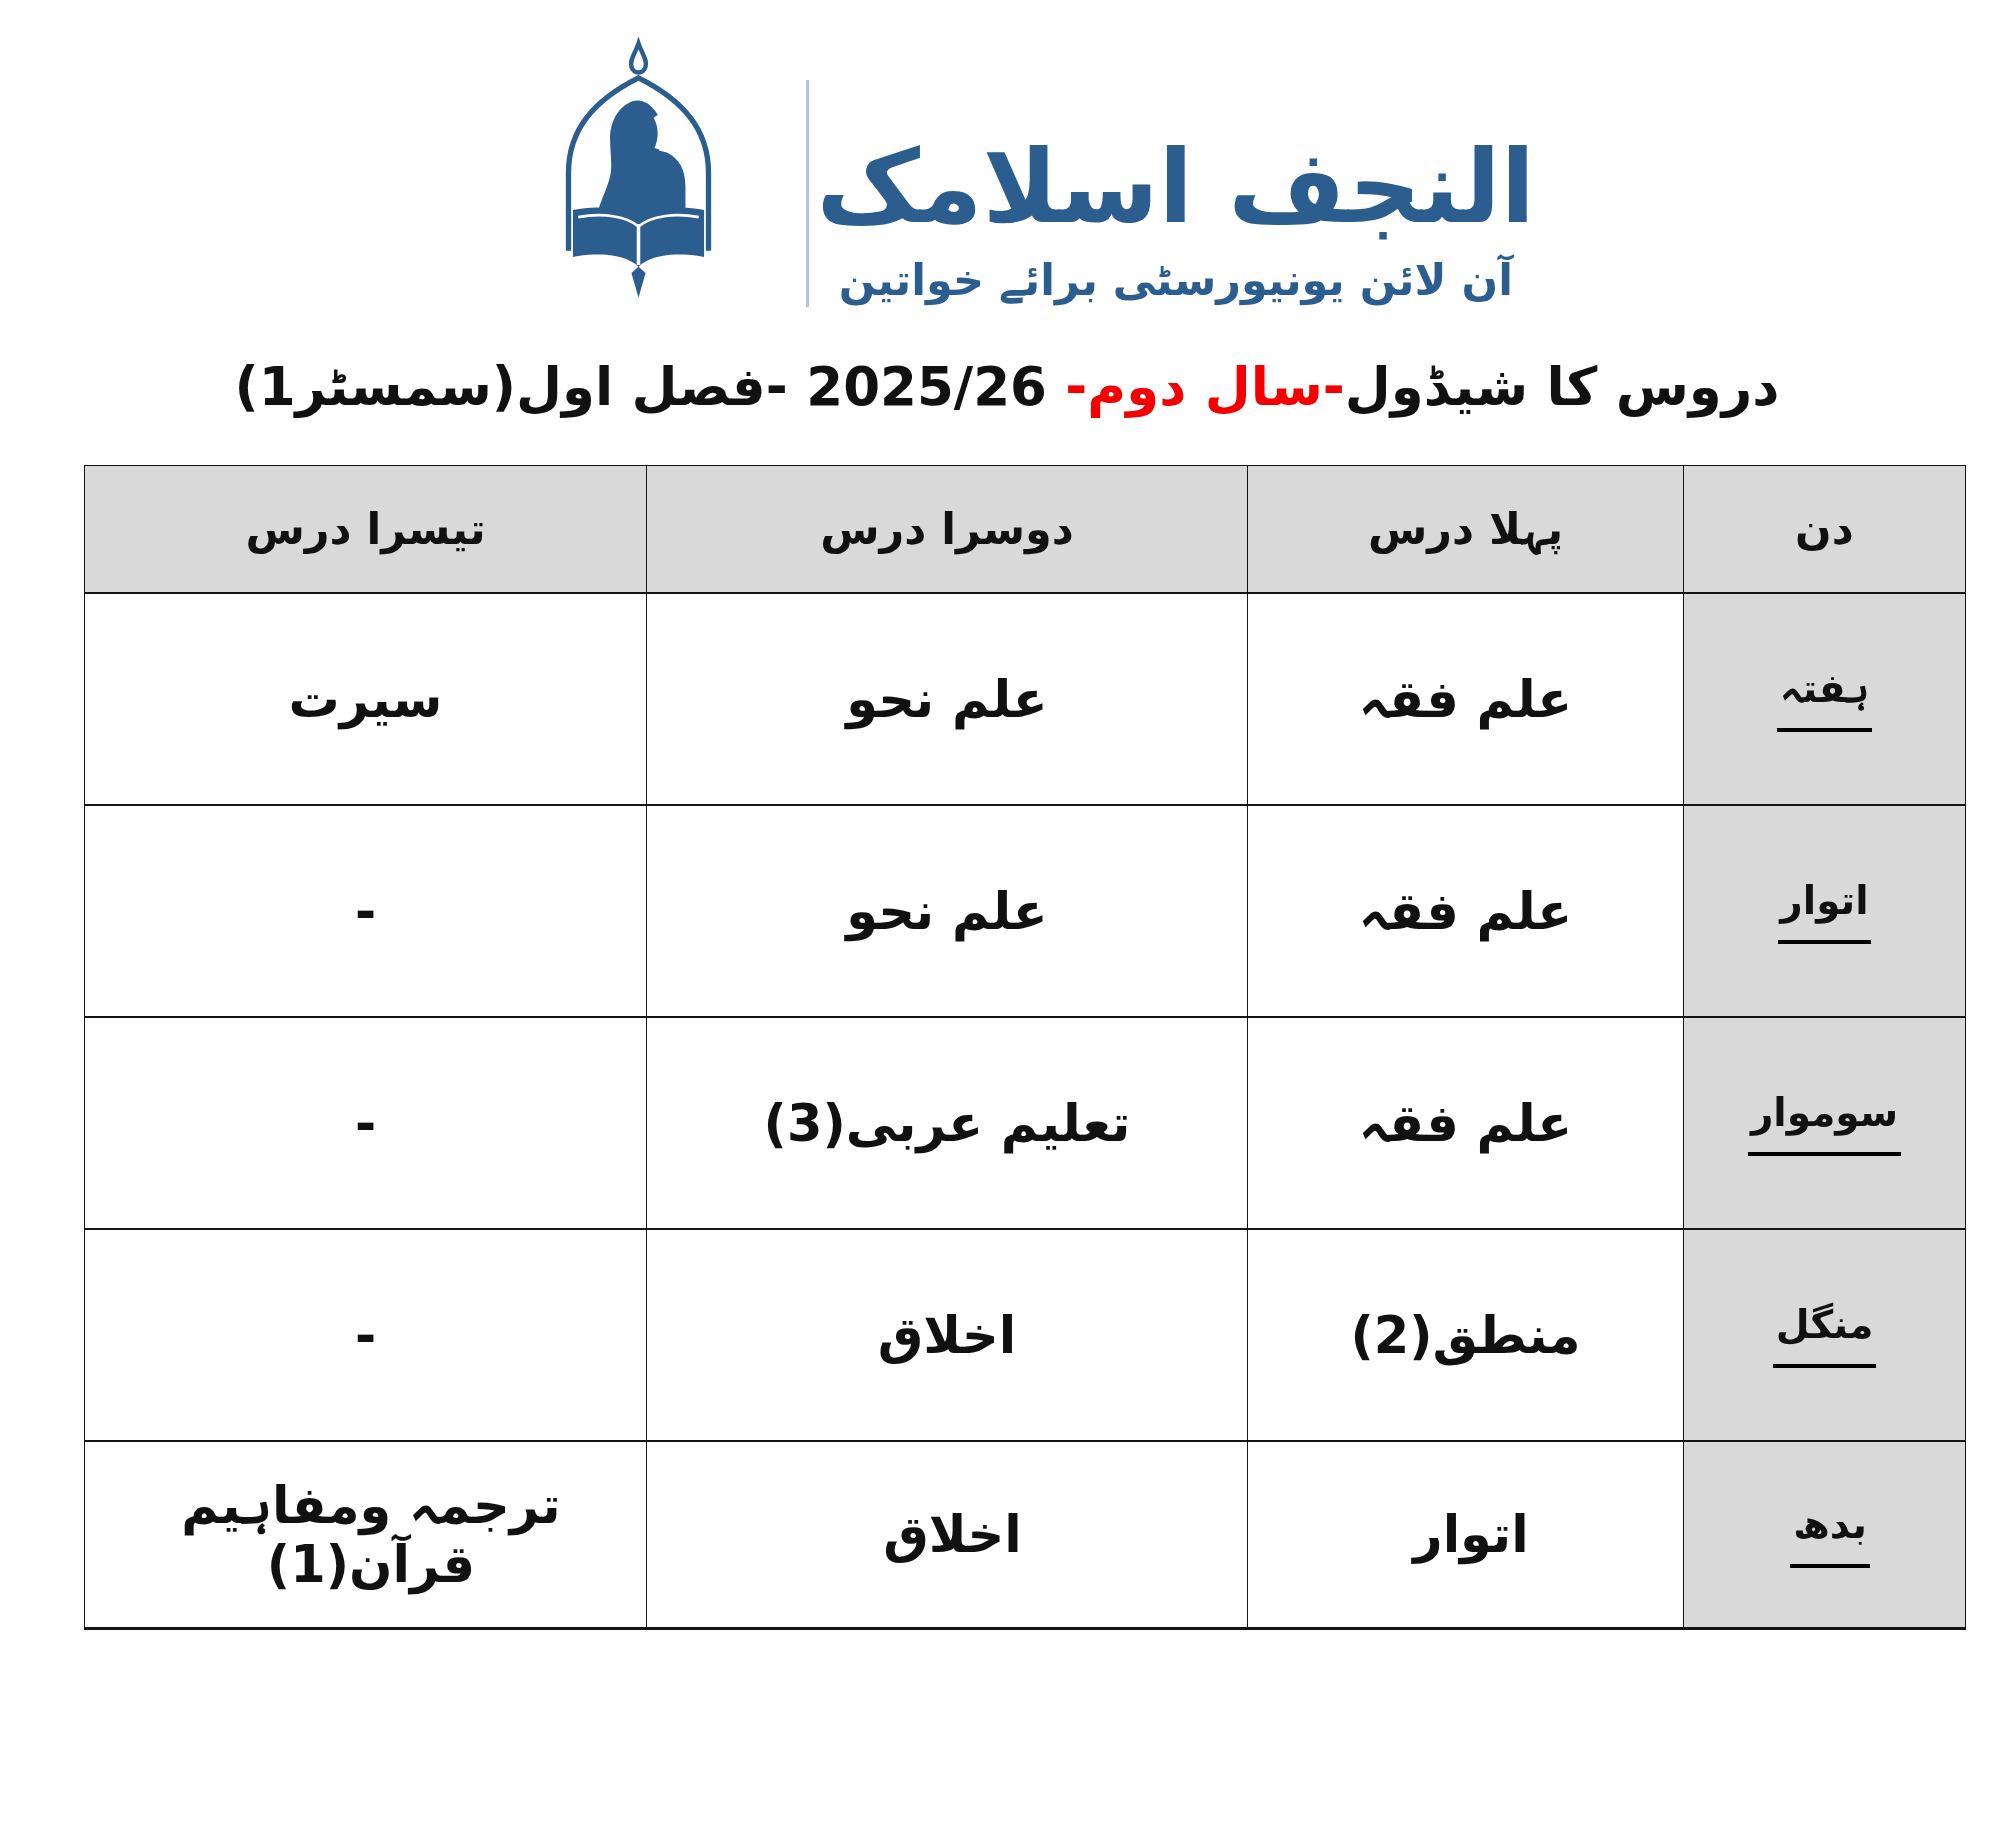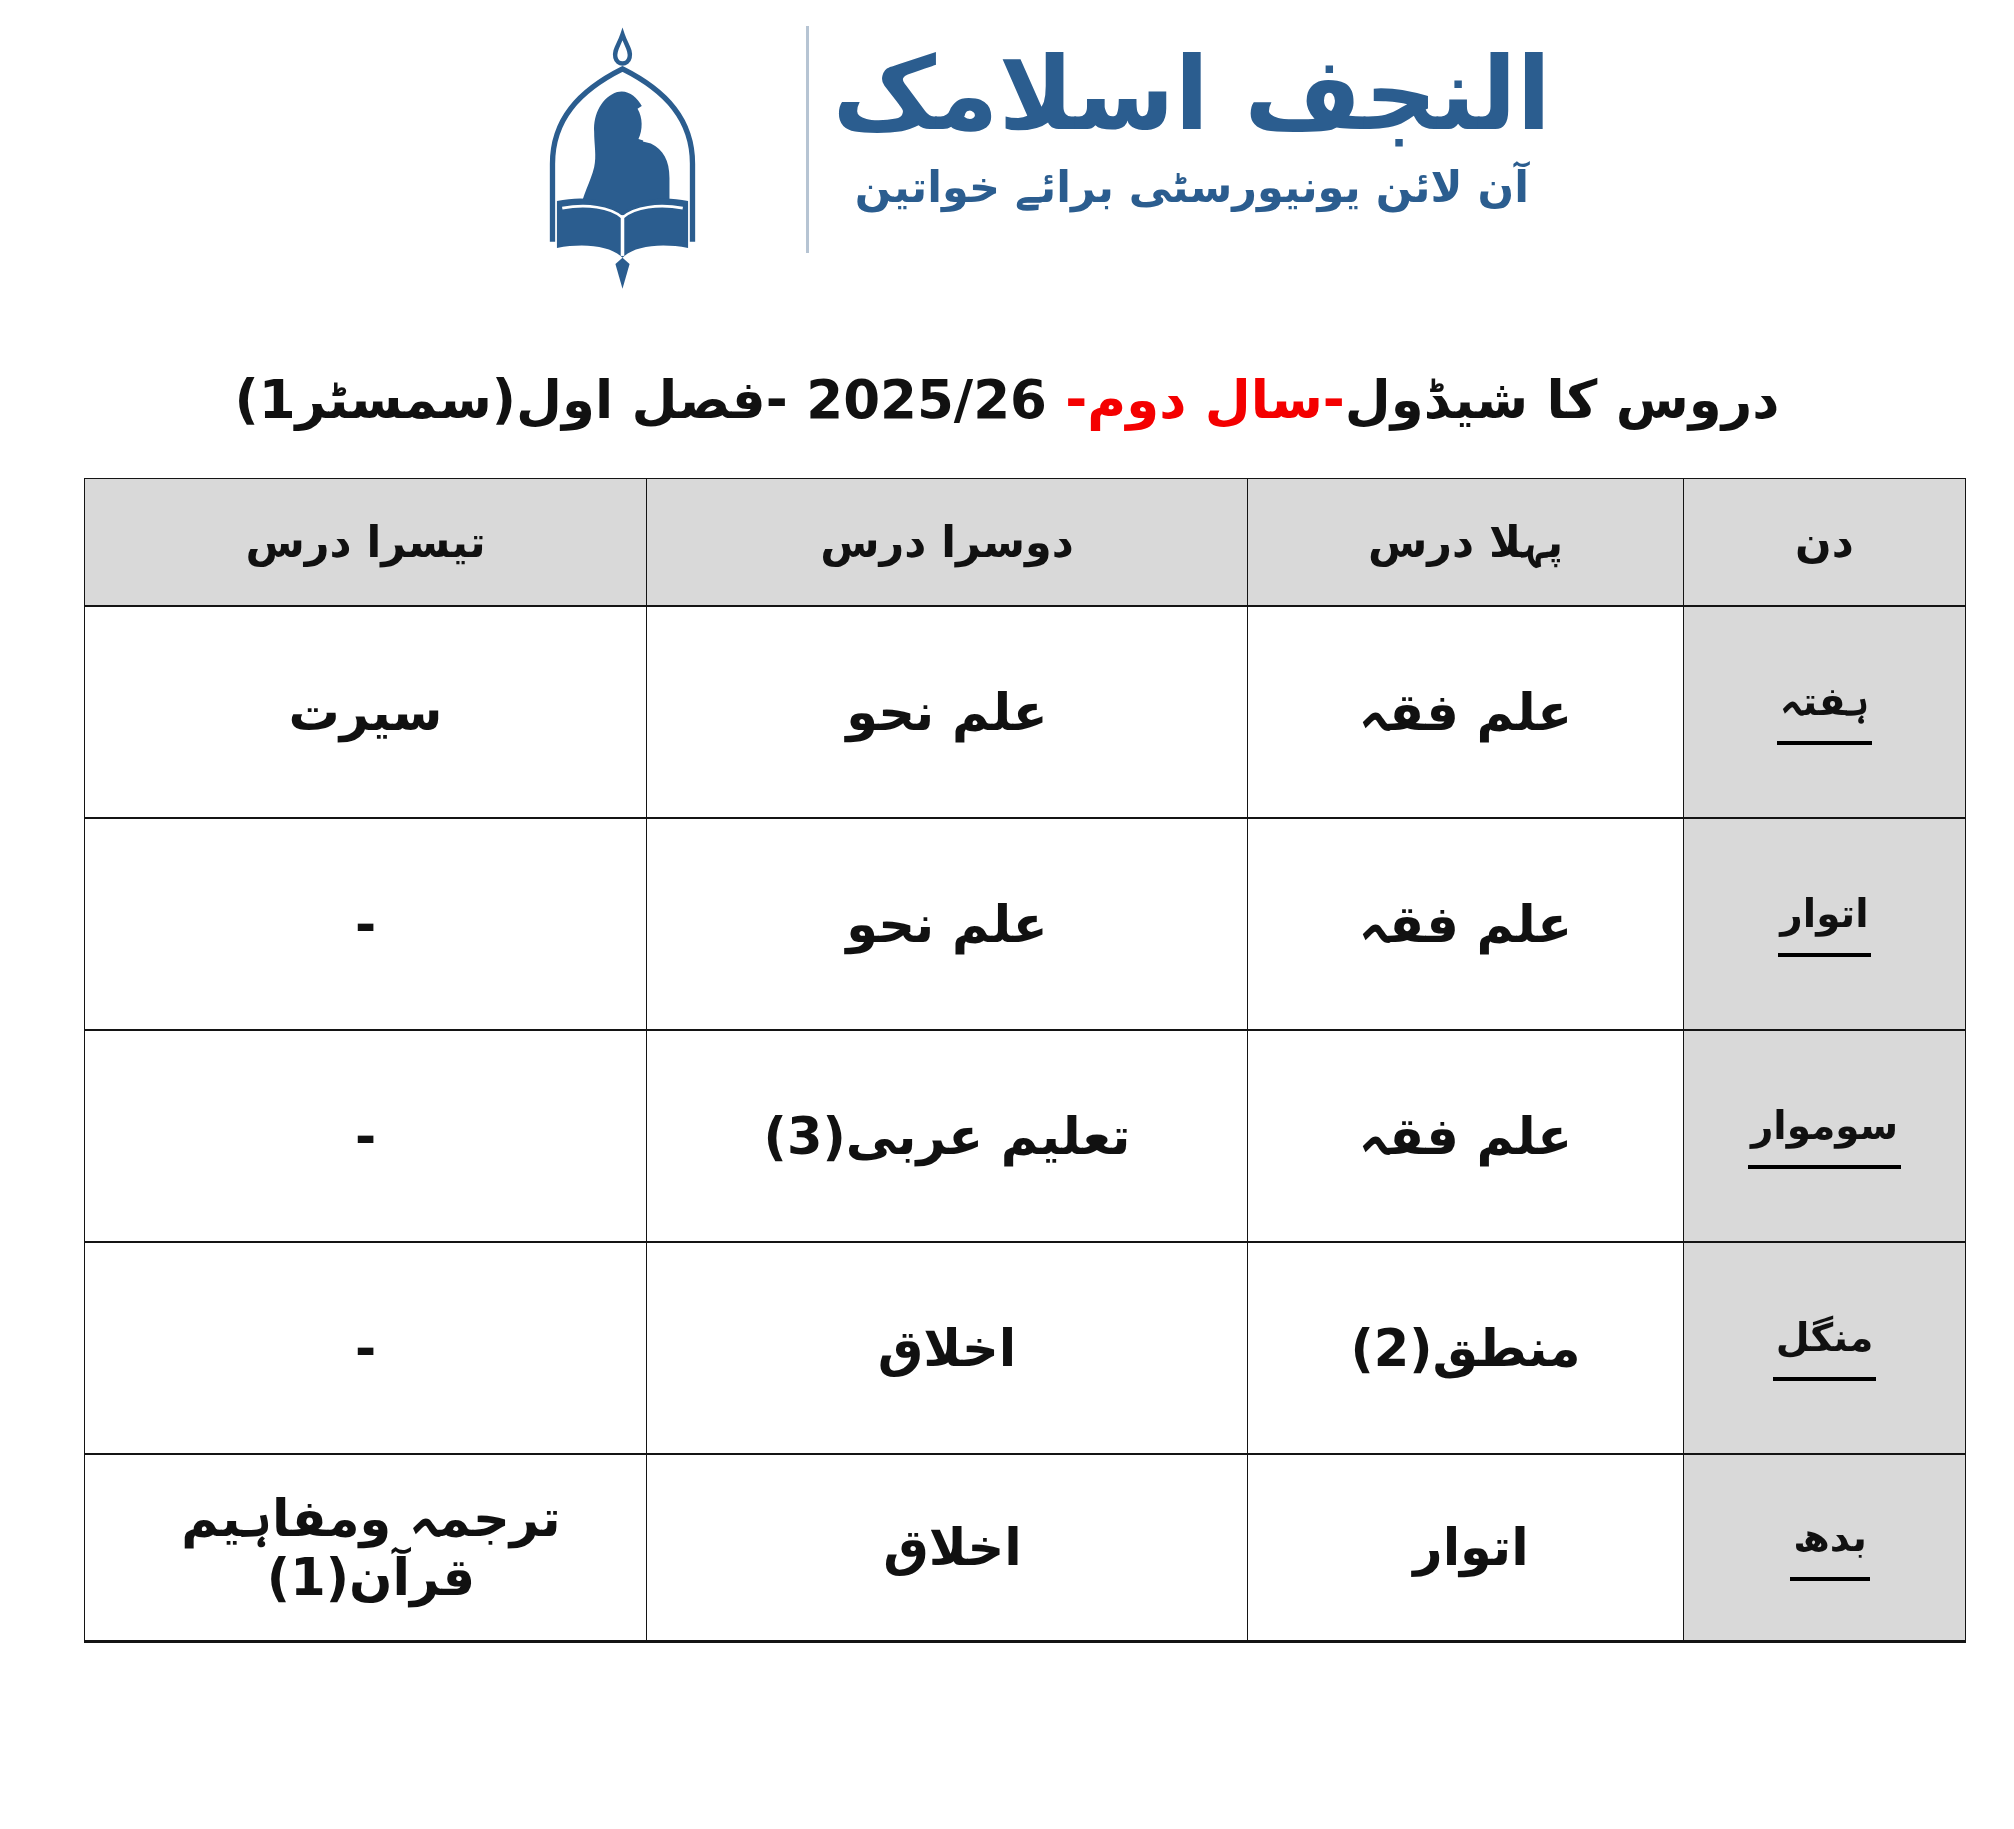--- a/index.html
+++ b/index.html
@@ -10,23 +10,23 @@
     background: #ffffff;
     overflow: hidden;
     font-family: "DejaVu Sans", sans-serif;
     color: #111;
   }
 
   
   .logo-row {
     display: flex;
     justify-content: center;
-    align-items: flex-start;
-    padding-top: 26px;
-    gap: 24px;
+    align-items: flex-end;
+    padding-top: 35px;
+    gap: 8px;
   }
   .emblem { color: var(--brand_blue); display: block; }
   .logo-divider {
     width: 2.8px; height: 227px;
     background: var(--divider_gray);
   }
   .logo-text { text-align: center; color: var(--brand_blue); }
   .logo-title {
     font-size: 101px;
     font-weight: bold;
@@ -35,21 +35,21 @@
   }
   .logo-subtitle {
     font-size: 43px;
     font-weight: bold;
     line-height: 1.2;
     white-space: nowrap;
   }
 
   
   .doc-title {
-    margin-top: 68px;
+    margin-top: 46px;
     text-align: center;
     font-size: 53px;
     font-weight: bold;
     line-height: 1.3;
     white-space: nowrap;
   }
   .doc-title .red { color: var(--accent_red); }
 
   
   table.schedule {

